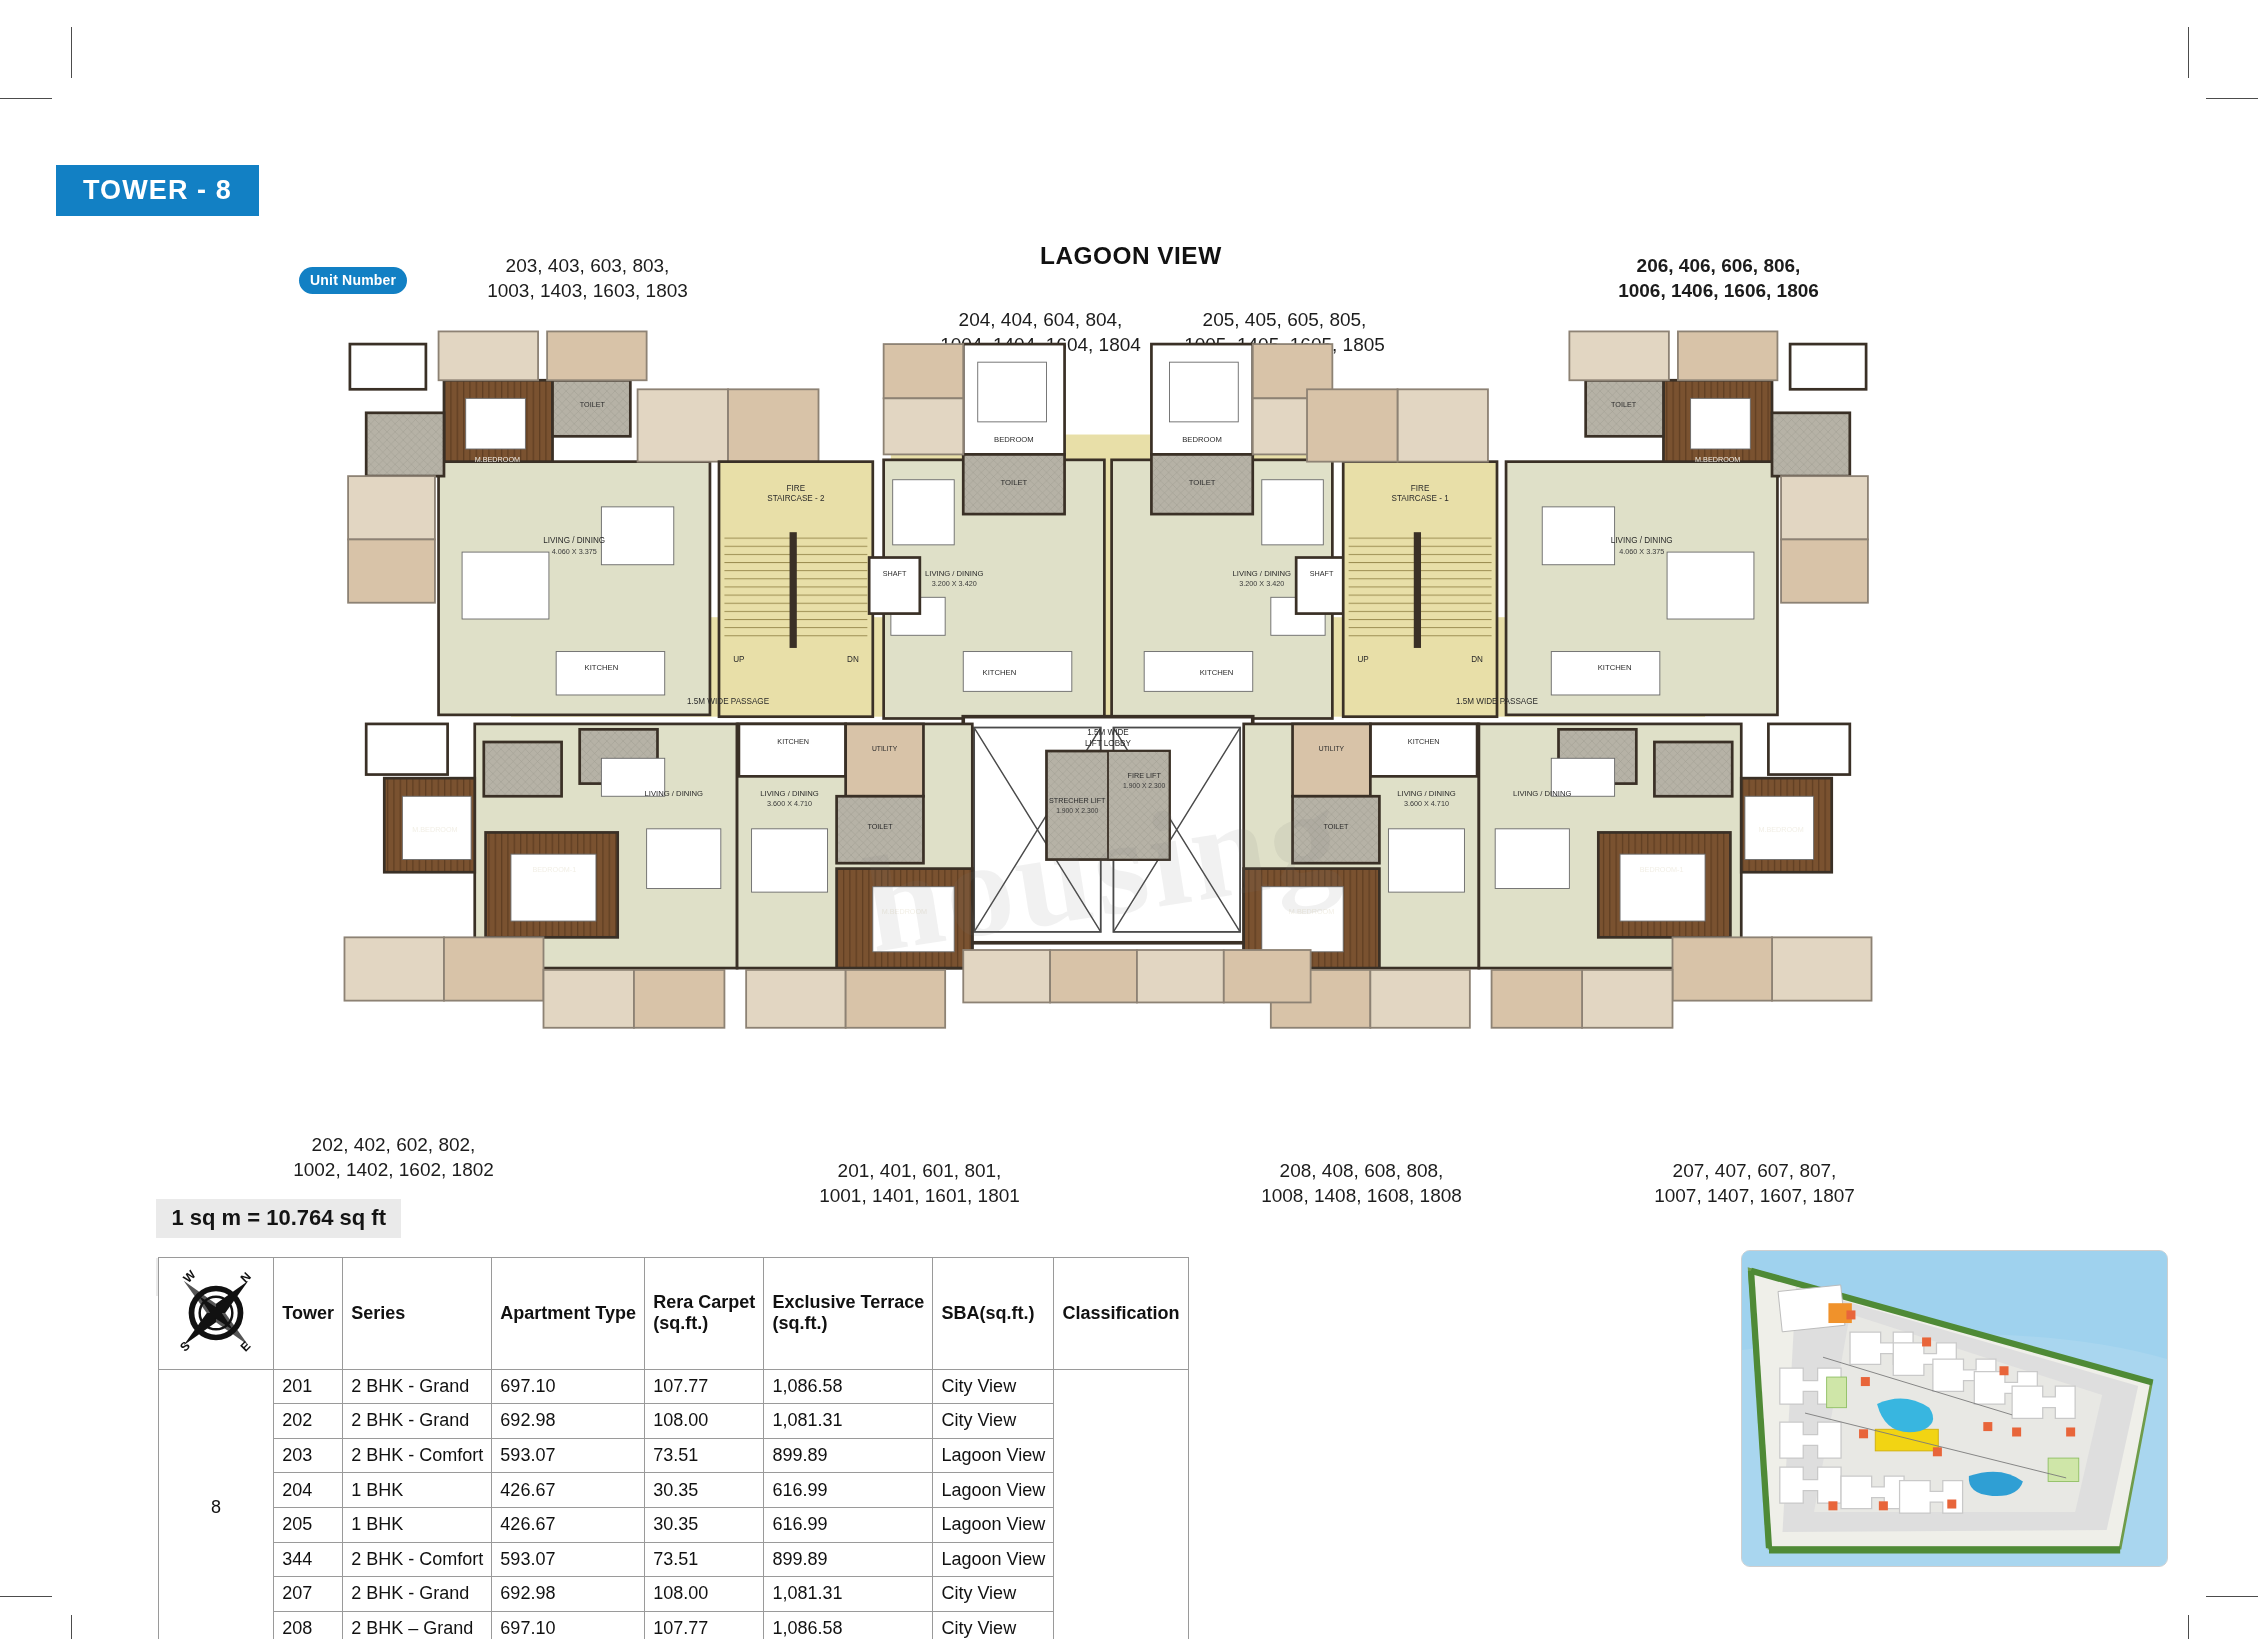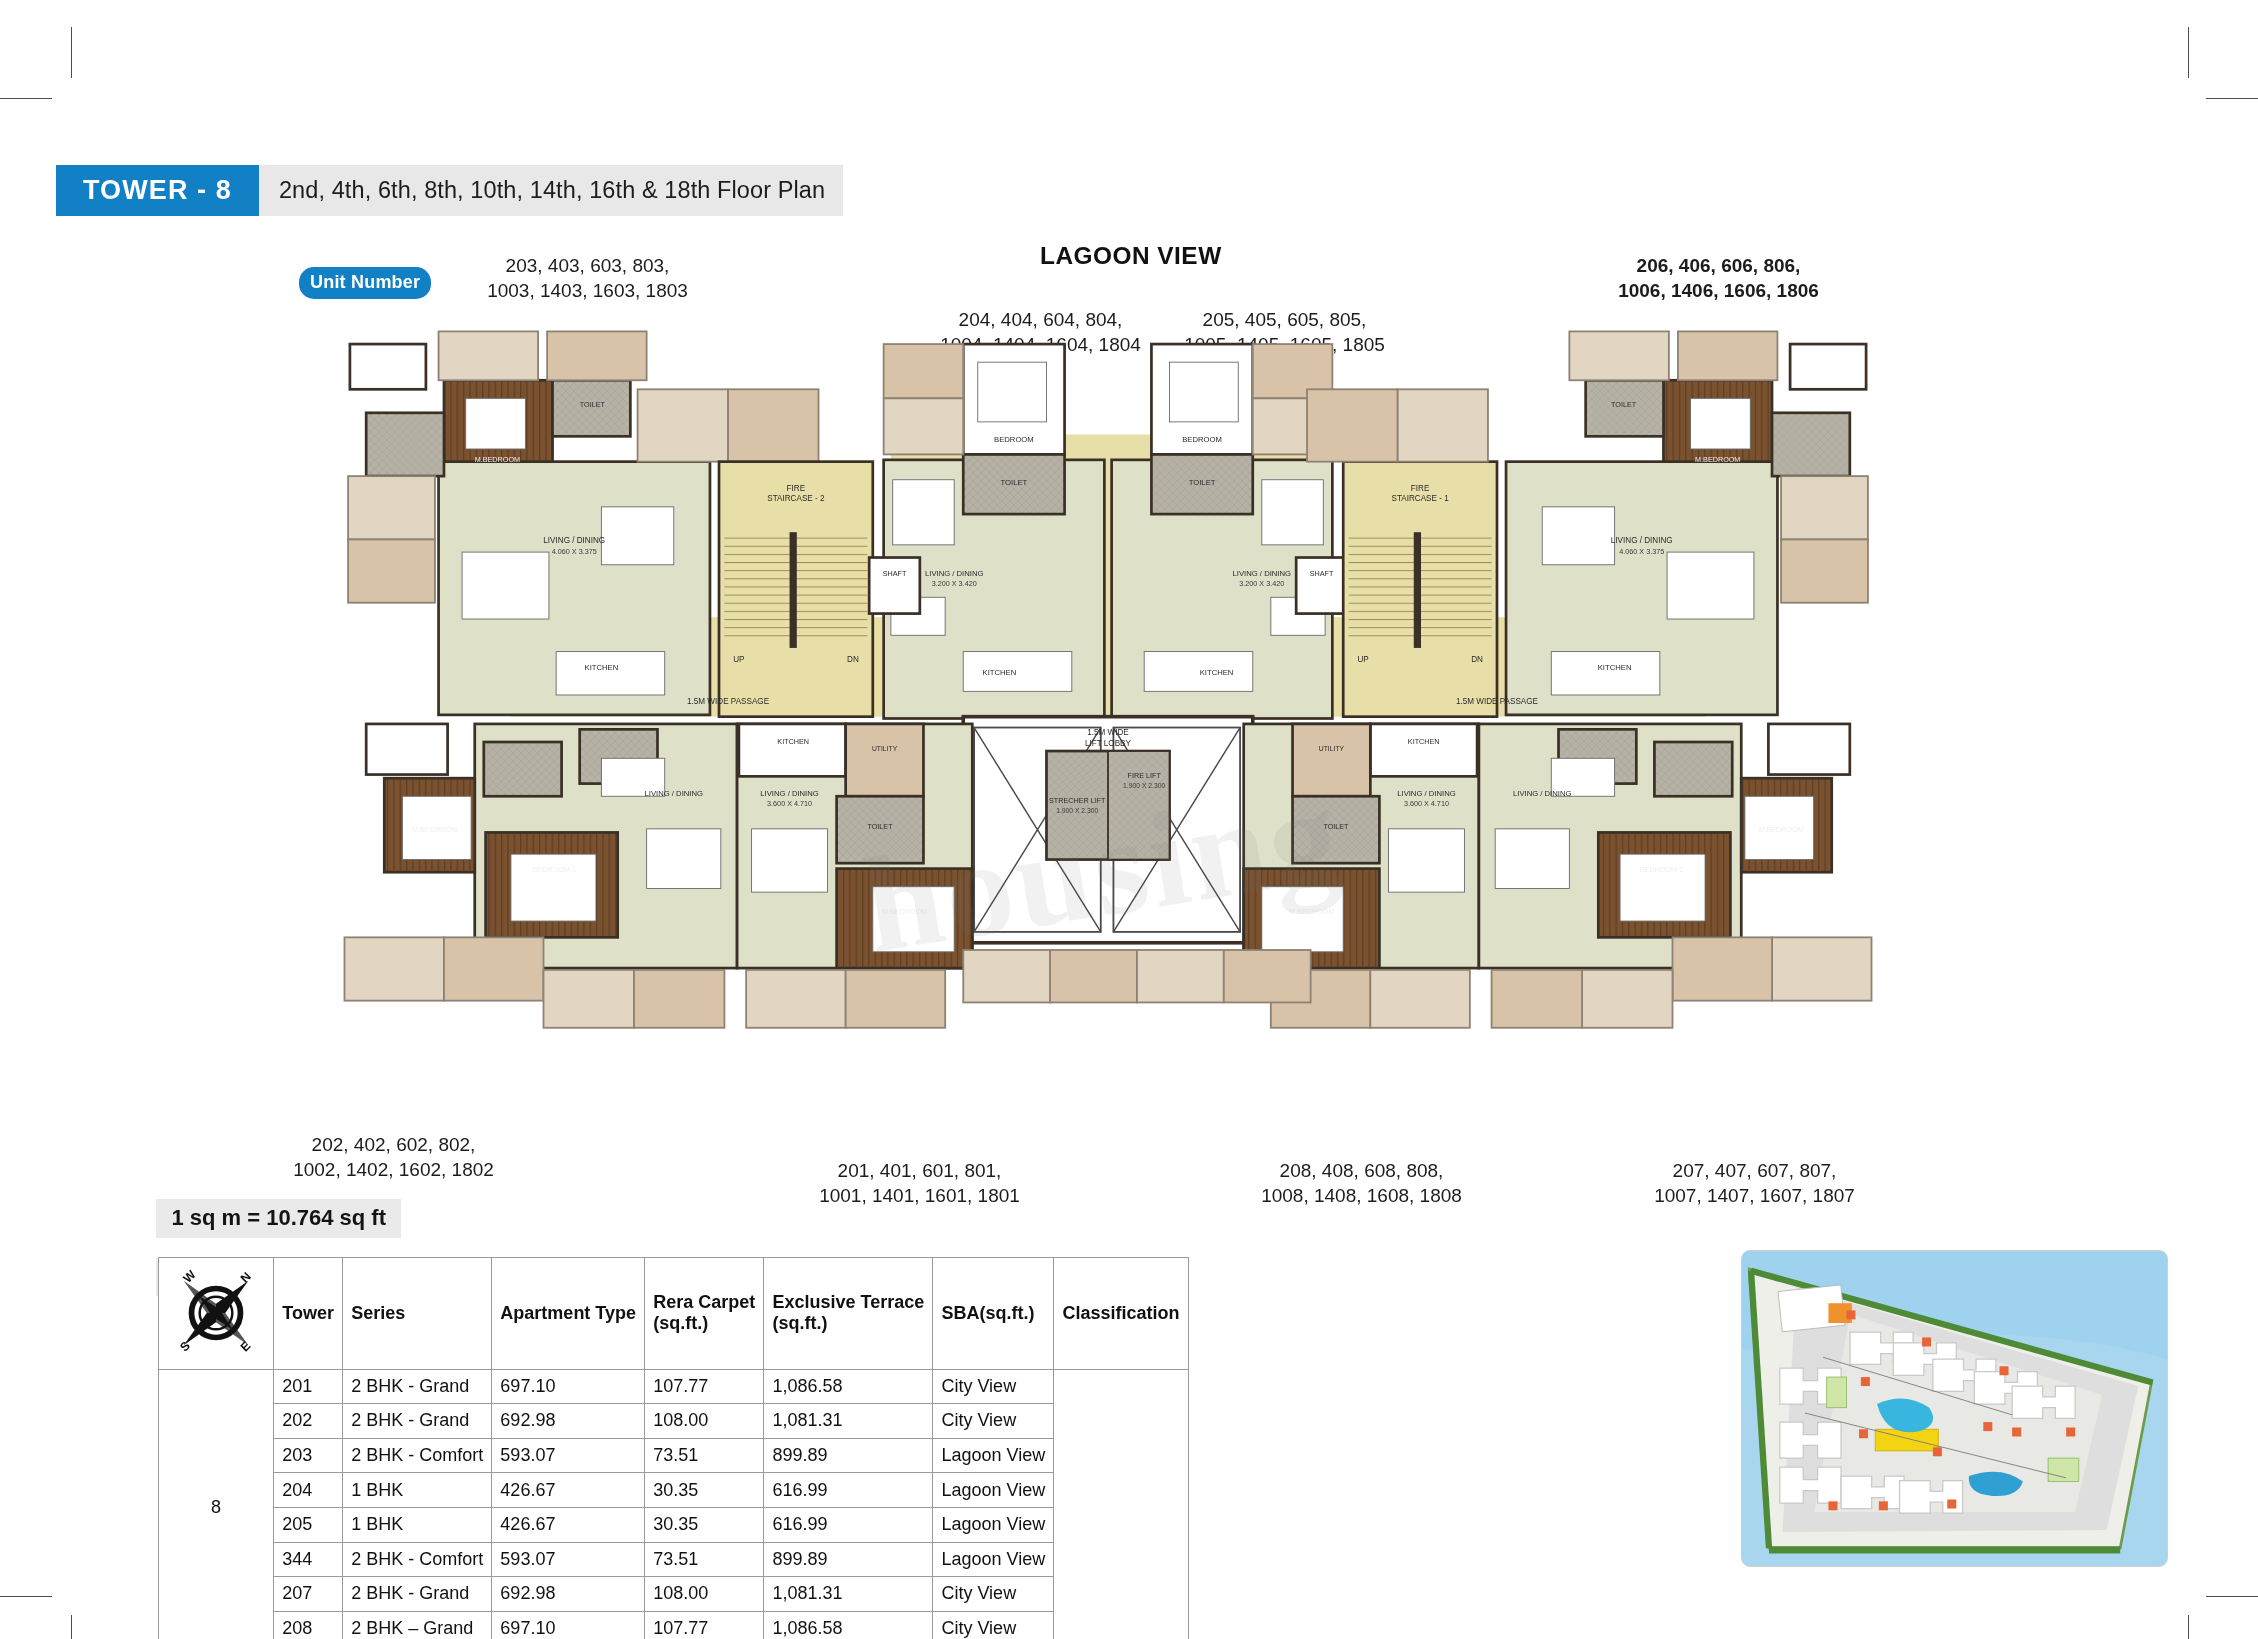--- a/index.html
+++ b/index.html
@@ -30,21 +30,21 @@
     letter-spacing: 0.1px;
   }
 
   
   .unit-label {
     position: absolute; font-size: 19px; color: #1c1c1c;
     line-height: 1.32; text-align: center; white-space: pre-line;
   }
   #unit-number-badge {
     position: absolute; left: 299px; top: 240px;
-    background: #1280c4; color: #fff; font-size: 18px; font-weight: 700;
+    background: #1280c4; color: #fff; font-size: 14px; font-weight: 700;
     padding: 5.4px 11px; border-radius: 15px; letter-spacing: 0.2px;
   }
   #lagoon-view-title {
     position: absolute; left: 1040px; top: 215px;
     font-size: 24.4px; font-weight: 700; color: #111; letter-spacing: 0.5px;
   }
 
   
   #conv { position: absolute; left: 156px; top: 1172px; display: flex; gap: 20px; flex-direction: column; }
   .conv-chip {
@@ -93,21 +93,20 @@
   <div class="crop h" style="left:0;     top:71px;"></div>
   <div class="crop v" style="left:2188px;top:0;"></div>
   <div class="crop h" style="left:2206px;top:71px;"></div>
   <div class="crop v" style="left:71px;  top:1588px;"></div>
   <div class="crop h" style="left:0;     top:1569px;"></div>
   <div class="crop v" style="left:2188px;top:1588px;"></div>
   <div class="crop h" style="left:2206px;top:1569px;"></div>
 
   <div id="header">
     <div id="tower-badge">TOWER - 8</div>
-    <div id="floor-sub">2nd, 4th, 6th, 8th, 10th, 14th, 16th &amp; 18th Floor Plan</div>
   </div>
 
   <div id="unit-number-badge">Unit Number</div>
   <div id="lagoon-view-title">LAGOON VIEW</div>
 
   <div class="unit-label" style="left:452px; top:226px; width:271px;">203, 403, 603, 803,
 1003, 1403, 1603, 1803</div>
   <div class="unit-label" style="left:905px;top:280px; width:271px;">204, 404, 604, 804,
 1004, 1404, 1604, 1804</div>
   <div class="unit-label" style="left:1149px;top:280px; width:271px;">205, 405, 605, 805,

